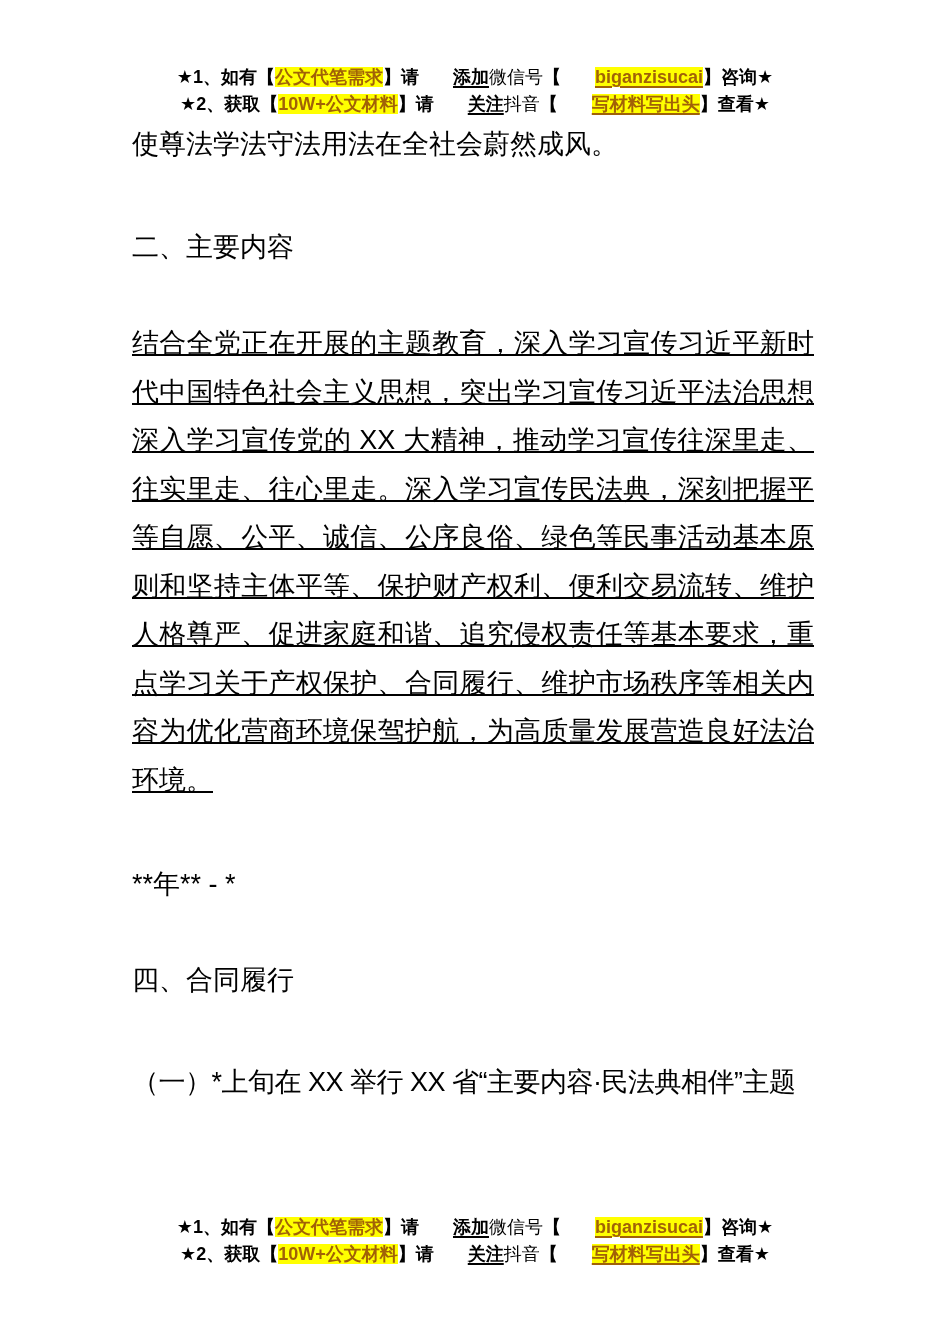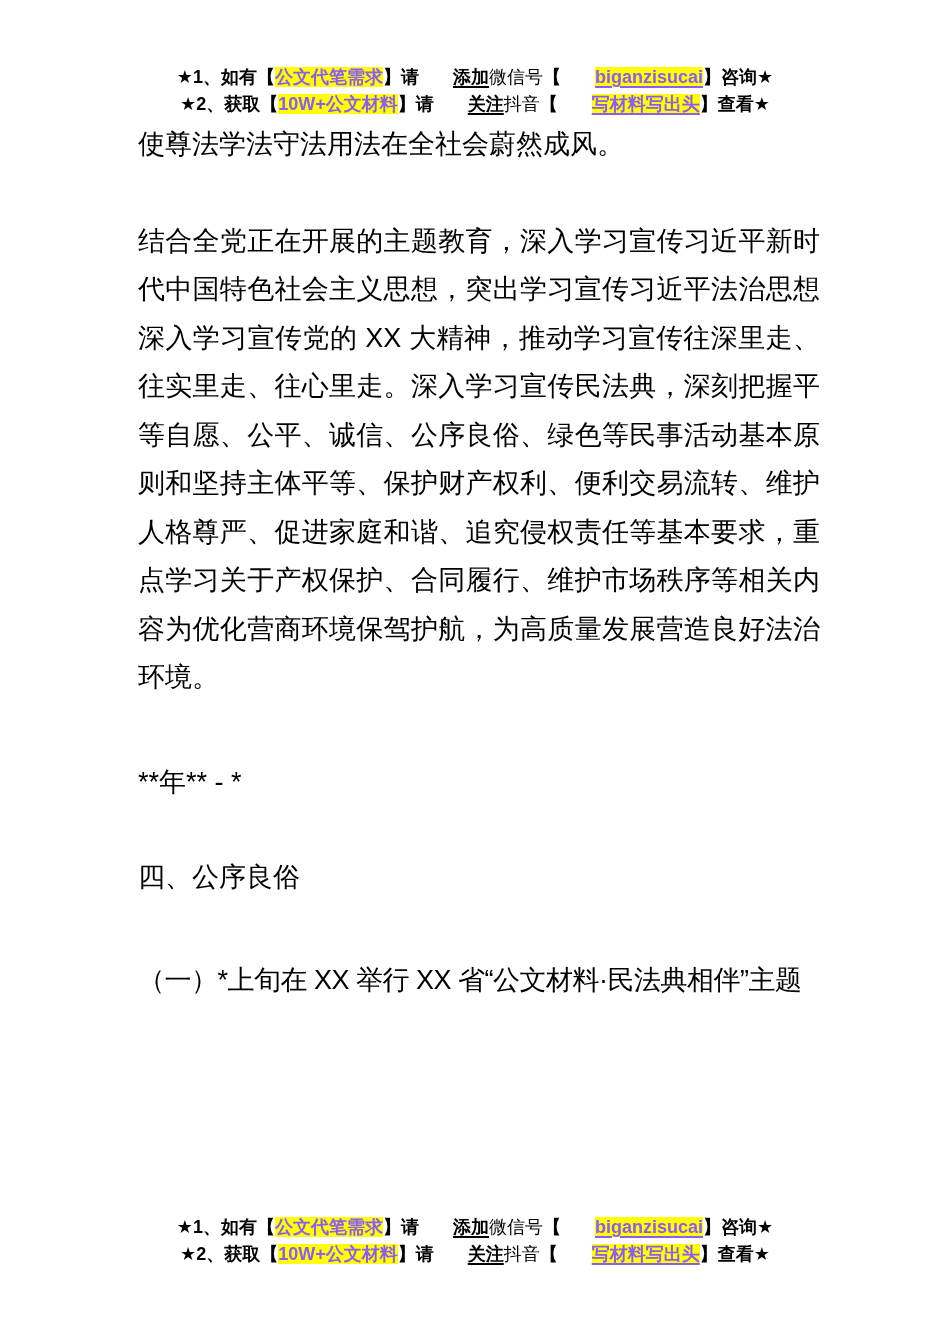--- a/index.html
+++ b/index.html
@@ -25,50 +25,51 @@
     line-height: 27px;
     font-weight: 700;
     color: #000000;
     white-space: nowrap;
   }
   .promo-header { top: 64px; }
   .promo-footer { top: 1214px; }
 
   .promo .hl {
     background: #ffff00;
-    color: #8b5cf6;
+    color: #a16207;
   }
   .promo .u {
     text-decoration: underline;
     text-decoration-thickness: 2px;
     text-underline-offset: 3px;
     margin-left: 34px;
   }
   .promo .reg { font-weight: 400; }
 
   
   .content {
     position: absolute;
-    left: 138px;
+    left: 132px;
     top: 120px;
     width: 682px;
     font-size: 27px;
     line-height: 48.5px;
     color: #000000;
   }
   .content p, .content h2 {
     margin: 0;
     padding: 0;
     font-size: 27px;
     line-height: 48.5px;
     font-weight: 400;
   }
   .para-justify {
     text-align: justify;
     text-justify: inter-ideograph;
+    text-decoration: underline;
   }
   .mt-h2   { margin-top: 54px !important; }
   .mt-para { margin-top: 48px !important; }
   .mt-h3   { margin-top: 60px !important; }
   .mt-time { margin-top: 56px !important; }
   .mt-h4   { margin-top: 47px !important; }
   .mt-item { margin-top: 54px !important; }
   .one-line { white-space: nowrap; letter-spacing: -0.5px; }
 </style>
 </head>
@@ -81,29 +82,30 @@
       <span>★1、如有【</span><span class="hl">公文代笔需求</span><span>】请</span><span class="u">添加</span><span class="reg">微信号</span><span>【</span><span class="hl u">biganzisucai</span><span>】咨询★</span>
     </div>
     <div>
       <span>★2、获取【</span><span class="hl">10W+公文材料</span><span>】请</span><span class="u">关注</span><span class="reg">抖音</span><span>【</span><span class="hl u">写材料写出头</span><span>】查看★</span>
     </div>
   </div>
 
   <div class="content">
     <p>使尊法学法守法用法在全社会蔚然成风。</p>
 
+    <h2 class="mt-h2">二、主要内容</h2>
 
     <p class="mt-para para-justify">结合全党正在开展的主题教育，深入学习宣传习近平新时代中国特色社会主义思想，突出学习宣传习近平法治思想深入学习宣传党的 XX 大精神，推动学习宣传往深里走、往实里走、往心里走。深入学习宣传民法典，深刻把握平等自愿、公平、诚信、公序良俗、绿色等民事活动基本原则和坚持主体平等、保护财产权利、便利交易流转、维护人格尊严、促进家庭和谐、追究侵权责任等基本要求，重点学习关于产权保护、合同履行、维护市场秩序等相关内容为优化营商环境保驾护航，为高质量发展营造良好法治环境。</p>
 
 
     <p class="mt-time">**年** - *</p>
 
-    <h2 class="mt-h4">四、公序良俗</h2>
+    <h2 class="mt-h4">四、合同履行</h2>
 
-    <p class="mt-item one-line">（一）*上旬在 XX 举行 XX 省“公文材料·民法典相伴”主题</p>
+    <p class="mt-item one-line">（一）*上旬在 XX 举行 XX 省“主要内容·民法典相伴”主题</p>
   </div>
 
   <div class="promo promo-footer">
     <div>
       <span>★1、如有【</span><span class="hl">公文代笔需求</span><span>】请</span><span class="u">添加</span><span class="reg">微信号</span><span>【</span><span class="hl u">biganzisucai</span><span>】咨询★</span>
     </div>
     <div>
       <span>★2、获取【</span><span class="hl">10W+公文材料</span><span>】请</span><span class="u">关注</span><span class="reg">抖音</span><span>【</span><span class="hl u">写材料写出头</span><span>】查看★</span>
     </div>
   </div>

